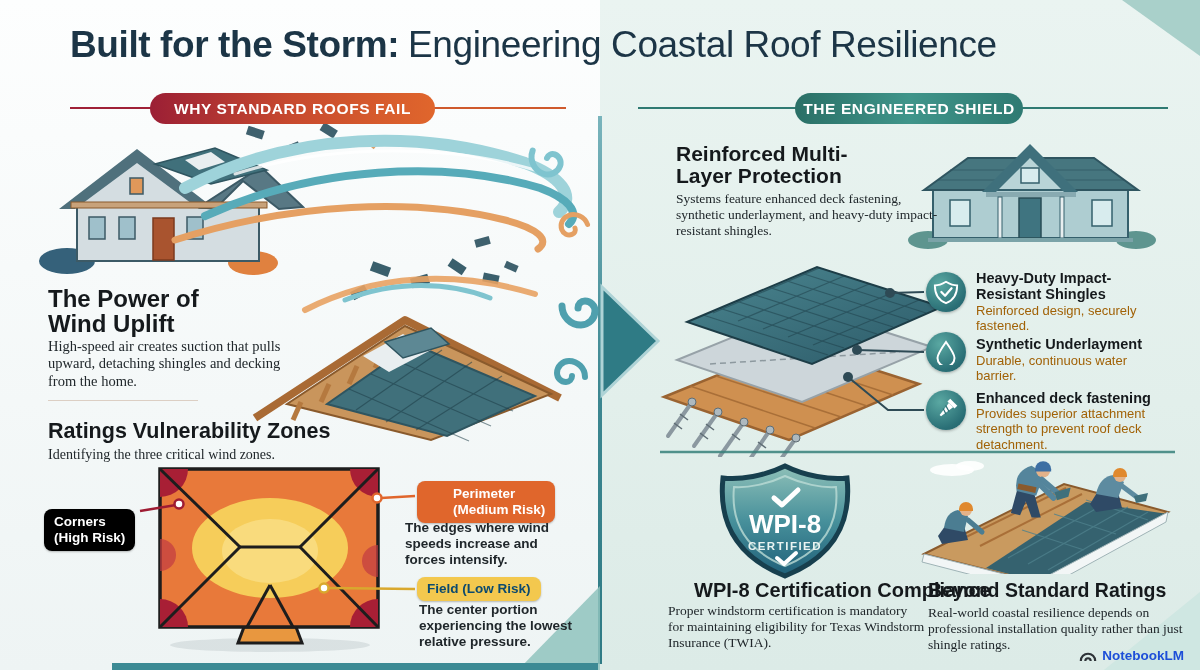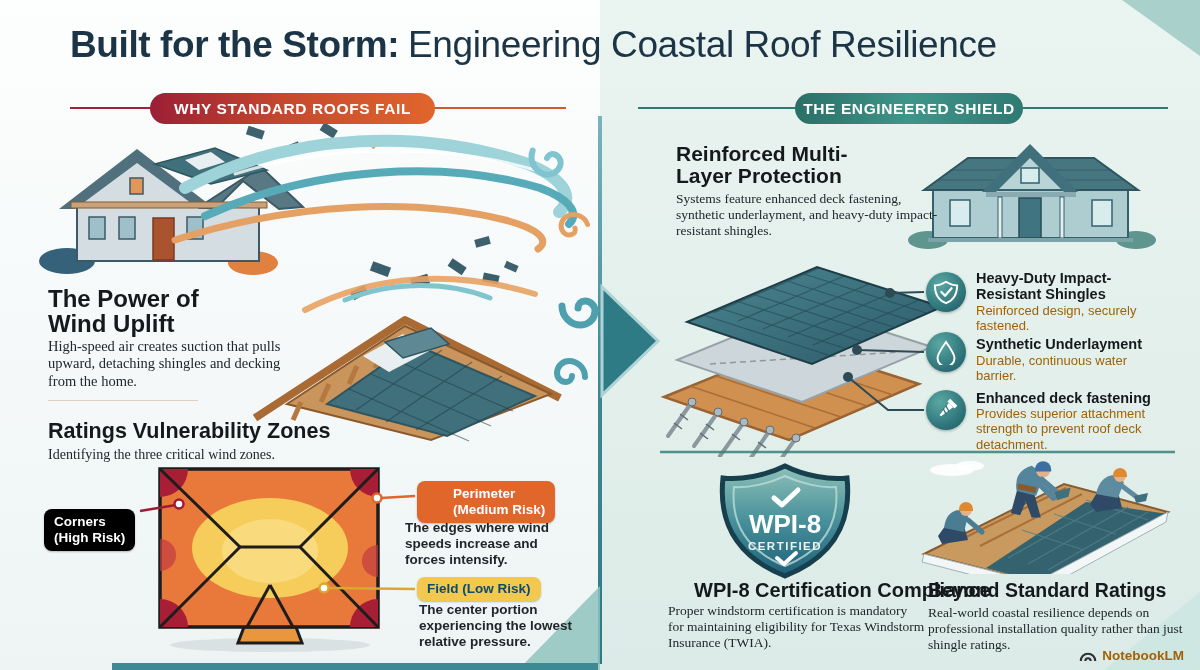--- a/index.html
+++ b/index.html
@@ -40,21 +40,21 @@
   .callout-icon{z-index:6;width:40px;height:40px;border-radius:50%;
                 background:radial-gradient(circle at 35% 30%,#5aa8a2,#2a6f76 70%,#1f5c66);
                 display:flex;align-items:center;justify-content:center;box-shadow:0 1px 3px rgba(0,0,0,.3);}
   .co-h{z-index:6;font-weight:700;font-size:14.5px;line-height:1.12;color:#15191c;}
   .co-b{z-index:6;font-size:13px;line-height:1.18;font-weight:400;color:#a16207;}
   .comp-h{left:694px;top:580px;font-size:20px;white-space:nowrap;}
   .comp-b{left:668px;top:603px;width:258px;font-size:13.5px;}
   .bey-h{left:928px;top:580px;font-size:19.5px;white-space:nowrap;}
   .bey-b{left:928px;top:605px;width:262px;font-size:13.5px;}
   .watermark{right:16px;bottom:7px;z-index:7;display:flex;align-items:center;gap:5px;
-             font-size:13.5px;font-weight:600;color:#a16207;}
+             font-size:13.5px;font-weight:600;color:#1d4ed8;}
   svg{display:block;}
 </style>
 </head>
 <body>
 
 <div class="stage">
 
   <div class="abs panel-left"></div>
   <div class="abs panel-right"></div>
 

